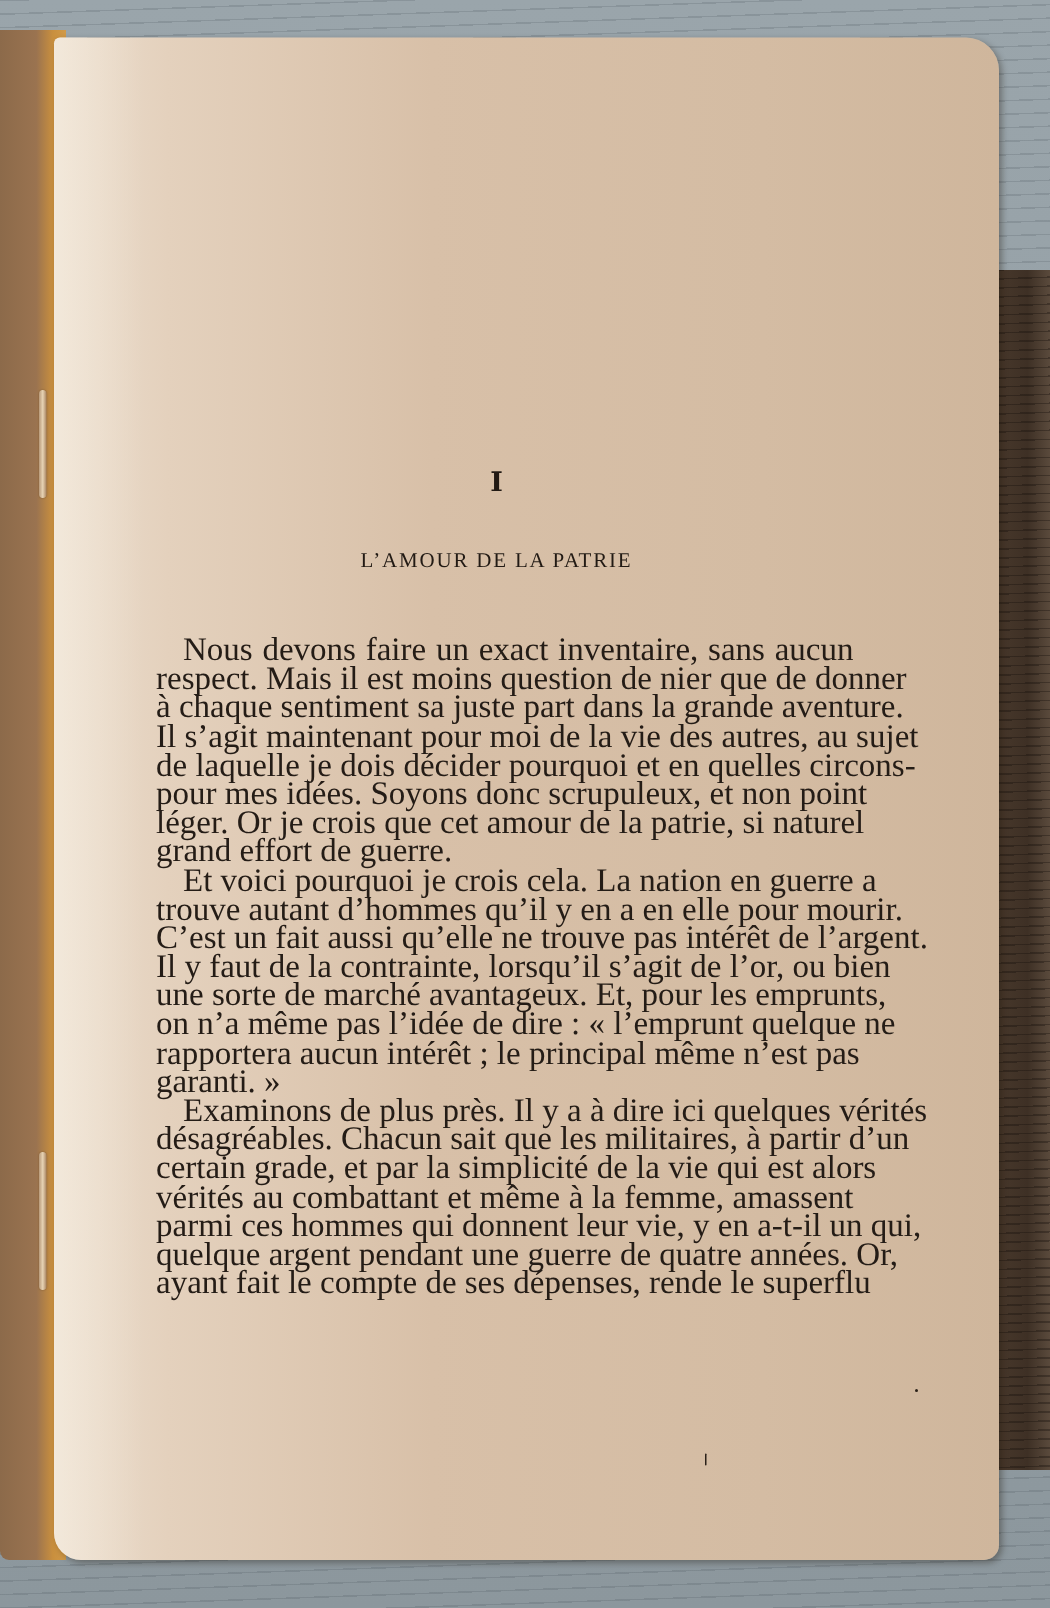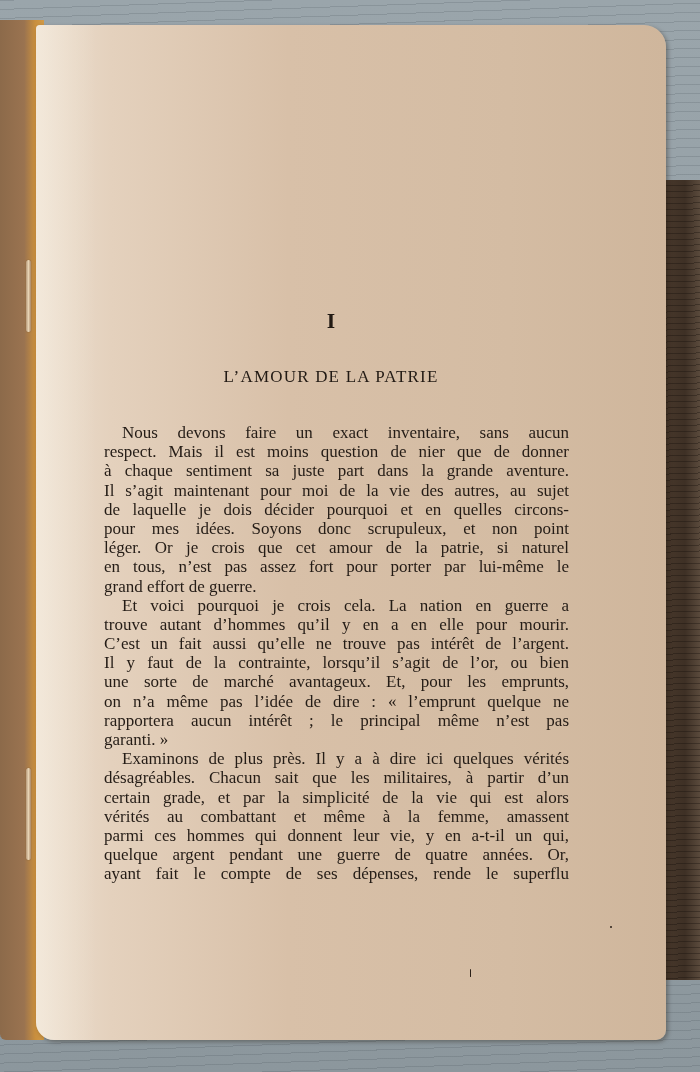--- a/index.html
+++ b/index.html
@@ -82,31 +82,31 @@
       font-size: 18px;
       color: #221a14;
     }
     .chapter-title {
       position: absolute;
       left: 0;
       top: 342px;
       width: 590px;
       text-align: center;
       font-family: "Liberation Serif", serif;
-      font-size: 17px;
+      font-size: 14px;
       letter-spacing: 1.2px;
       color: #221a14;
     }
     .body-text {
       position: absolute;
       left: 68px;
       top: 398px;
       width: 465px;
       font-family: "Liberation Serif", serif;
-      font-size: 17px;
+      font-size: 22px;
       line-height: 19.2px;
       color: #241c16;
     }
     .line {
       display: block;
       white-space: nowrap;
       text-align: justify;
       text-align-last: justify;
       height: 19.2px;
     }
@@ -132,21 +132,20 @@
   <div class="chapter-title">L’AMOUR DE LA PATRIE</div>
 
   <div class="body-text" id="body-text">
       <span class="line indent">Nous devons faire un exact inventaire, sans aucun</span>
       <span class="line">respect. Mais il est moins question de nier que de donner</span>
       <span class="line">à chaque sentiment sa juste part dans la grande aventure.</span>
       <span class="line">Il s’agit maintenant pour moi de la vie des autres, au sujet</span>
       <span class="line">de laquelle je dois décider pourquoi et en quelles circons-</span>
       <span class="line">pour mes idées. Soyons donc scrupuleux, et non point</span>
       <span class="line">léger. Or je crois que cet amour de la patrie, si naturel</span>
-      <span class="line">en tous, n’est pas assez fort pour porter par lui-même le</span>
       <span class="line last">grand effort de guerre.</span>
       <span class="line indent">Et voici pourquoi je crois cela. La nation en guerre a</span>
       <span class="line">trouve autant d’hommes qu’il y en a en elle pour mourir.</span>
       <span class="line">C’est un fait aussi qu’elle ne trouve pas intérêt de l’argent.</span>
       <span class="line">Il y faut de la contrainte, lorsqu’il s’agit de l’or, ou bien</span>
       <span class="line">une sorte de marché avantageux. Et, pour les emprunts,</span>
       <span class="line">on n’a même pas l’idée de dire : « l’emprunt quelque ne</span>
       <span class="line">rapportera aucun intérêt ; le principal même n’est pas</span>
       <span class="line last">garanti. »</span>
       <span class="line indent">Examinons de plus près. Il y a à dire ici quelques vérités</span>

